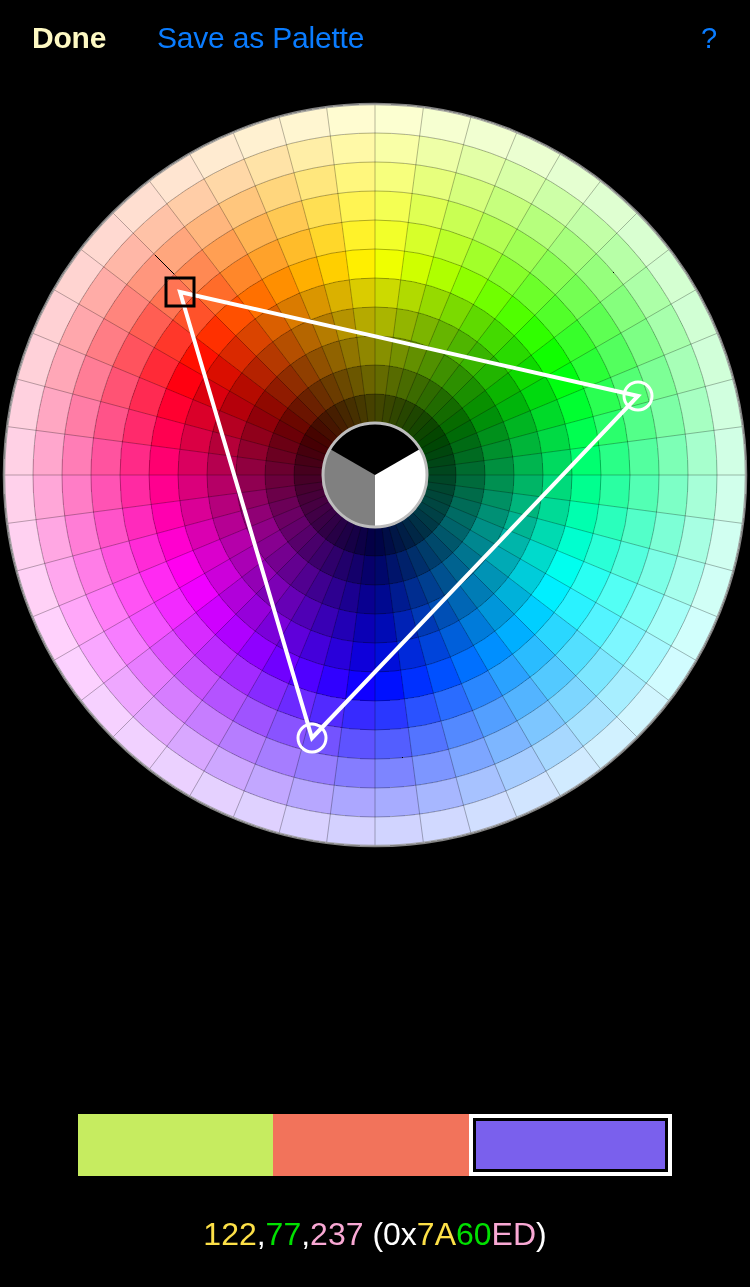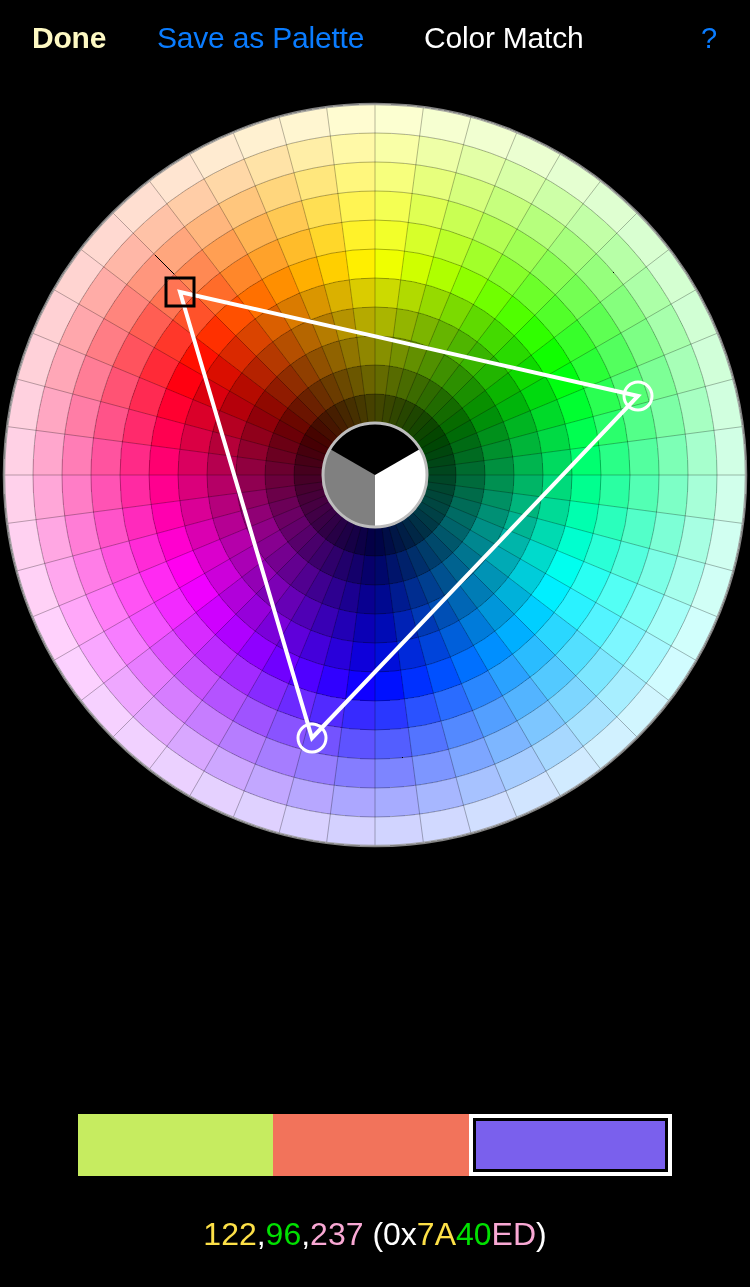--- a/index.html
+++ b/index.html
@@ -57,21 +57,20 @@
   .c-w { color:#ffffff; }
 </style>
 </head>
 <body>
 
 <div id="app">
 
   <div id="toolbar">
     <div class="tb-btn" id="btn-done">Done</div>
     <div class="tb-btn" id="btn-save">Save as Palette</div>
-    <div class="tb-btn" id="btn-match">Color Match</div>
     <div class="tb-btn" id="btn-help">?</div>
   </div>
 
   <div id="wheel-area">
     <svg id="wheel-svg" width="750" height="752" viewBox="0 0 750 752">
       <defs>
         <radialGradient id="hubShadow" cx="50%" cy="50%" r="50%">
           <stop offset="92%" stop-color="#ffffff" stop-opacity="0"></stop>
           <stop offset="100%" stop-color="#ffffff" stop-opacity="0.55"></stop>
         </radialGradient>
@@ -681,15 +680,15 @@
         </g>
     </svg>
   </div>
 
   <div id="swatch-strip">
       <div class="swatch" style="background: rgb(198, 236, 96);"></div>
       <div class="swatch" style="background: rgb(242, 115, 91);"></div>
       <div class="swatch selected" style="background: rgb(122, 96, 237);"></div>
     </div>
 
-  <div id="rgb-readout"><span class="c-r">122</span><span class="c-w">,</span><span class="c-g">96</span><span class="c-w">,</span><span class="c-b">237</span><span class="c-w"> (0x</span><span class="c-r">7A</span><span class="c-g">40</span><span class="c-b">ED</span><span class="c-w">)</span></div>
+  <div id="rgb-readout"><span class="c-r">122</span><span class="c-w">,</span><span class="c-g">77</span><span class="c-w">,</span><span class="c-b">237</span><span class="c-w"> (0x</span><span class="c-r">7A</span><span class="c-g">60</span><span class="c-b">ED</span><span class="c-w">)</span></div>
 
 </div>
 
 </body></html>

